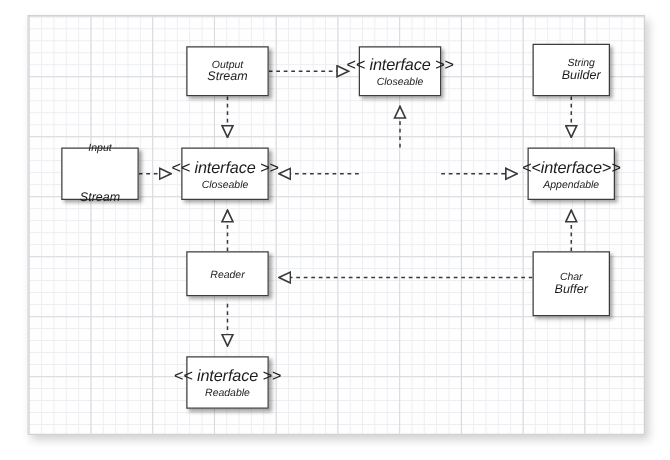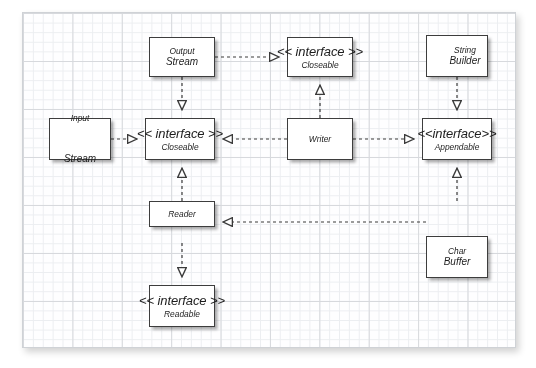--- a/index.html
+++ b/index.html
@@ -145,34 +145,31 @@
     <div class="node" style="left:26px; top:105px; width:62px; height:42px;gap:29px;">
       <span class="nm">Input</span>
       <span class="nm2">Stream</span>
     </div>
 
     <div class="node" style="left:122px; top:105px; width:70px; height:42px;">
       <span class="stereo">&lt;&lt; interface &gt;&gt;</span>
       <span class="nm">Closeable</span>
     </div>
 
-    <div class="node" style="left:264px; top:105px; width:66px; height:42px;">
-      <span class="nm">Writer</span>
-    </div>
 
     <div class="node" style="left:399px; top:105px; width:70px; height:42px;">
       <span class="stereo">&lt;&lt;interface&gt;&gt;</span>
       <span class="nm">Appendable</span>
     </div>
 
-    <div class="node" style="left:126px; top:188px; width:66px; height:26px;">
+    <div class="node" style="left:126px; top:188px; width:66px; height:36px;">
       <span class="nm">Reader</span>
     </div>
 
-    <div class="node" style="left:403px; top:188px; width:62px; height:42px;margin-top:35px;">
+    <div class="node" style="left:403px; top:188px; width:62px; height:52px;">
       <span class="nm">Char</span>
       <span class="nm2">Buffer</span>
     </div>
 
     <div class="node" style="left:126px; top:272px; width:66px; height:42px;">
       <span class="stereo">&lt;&lt; interface &gt;&gt;</span>
       <span class="nm">Readable</span>
     </div>
 
   </div>

